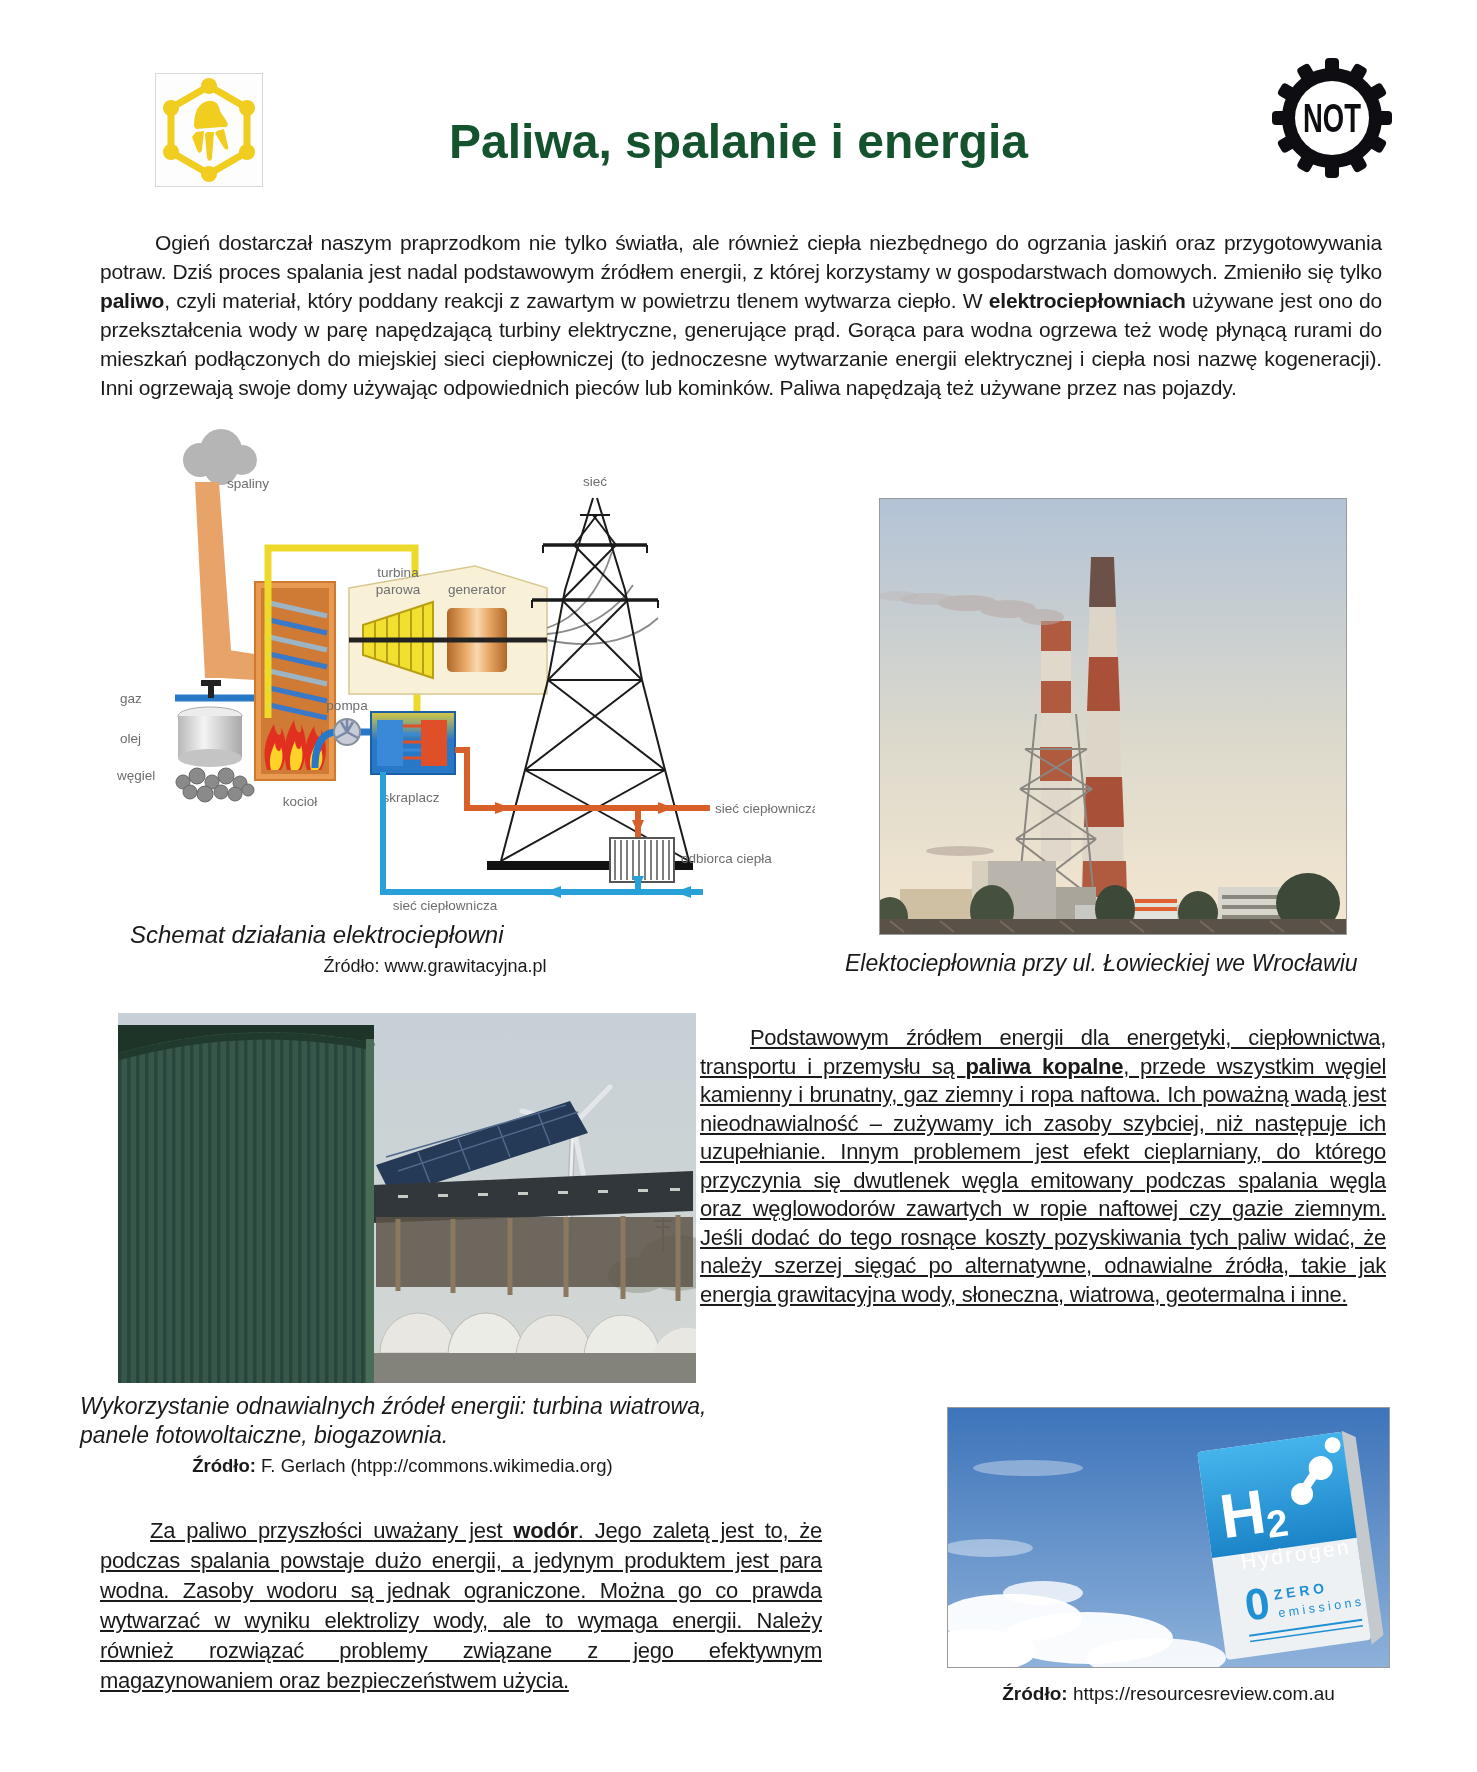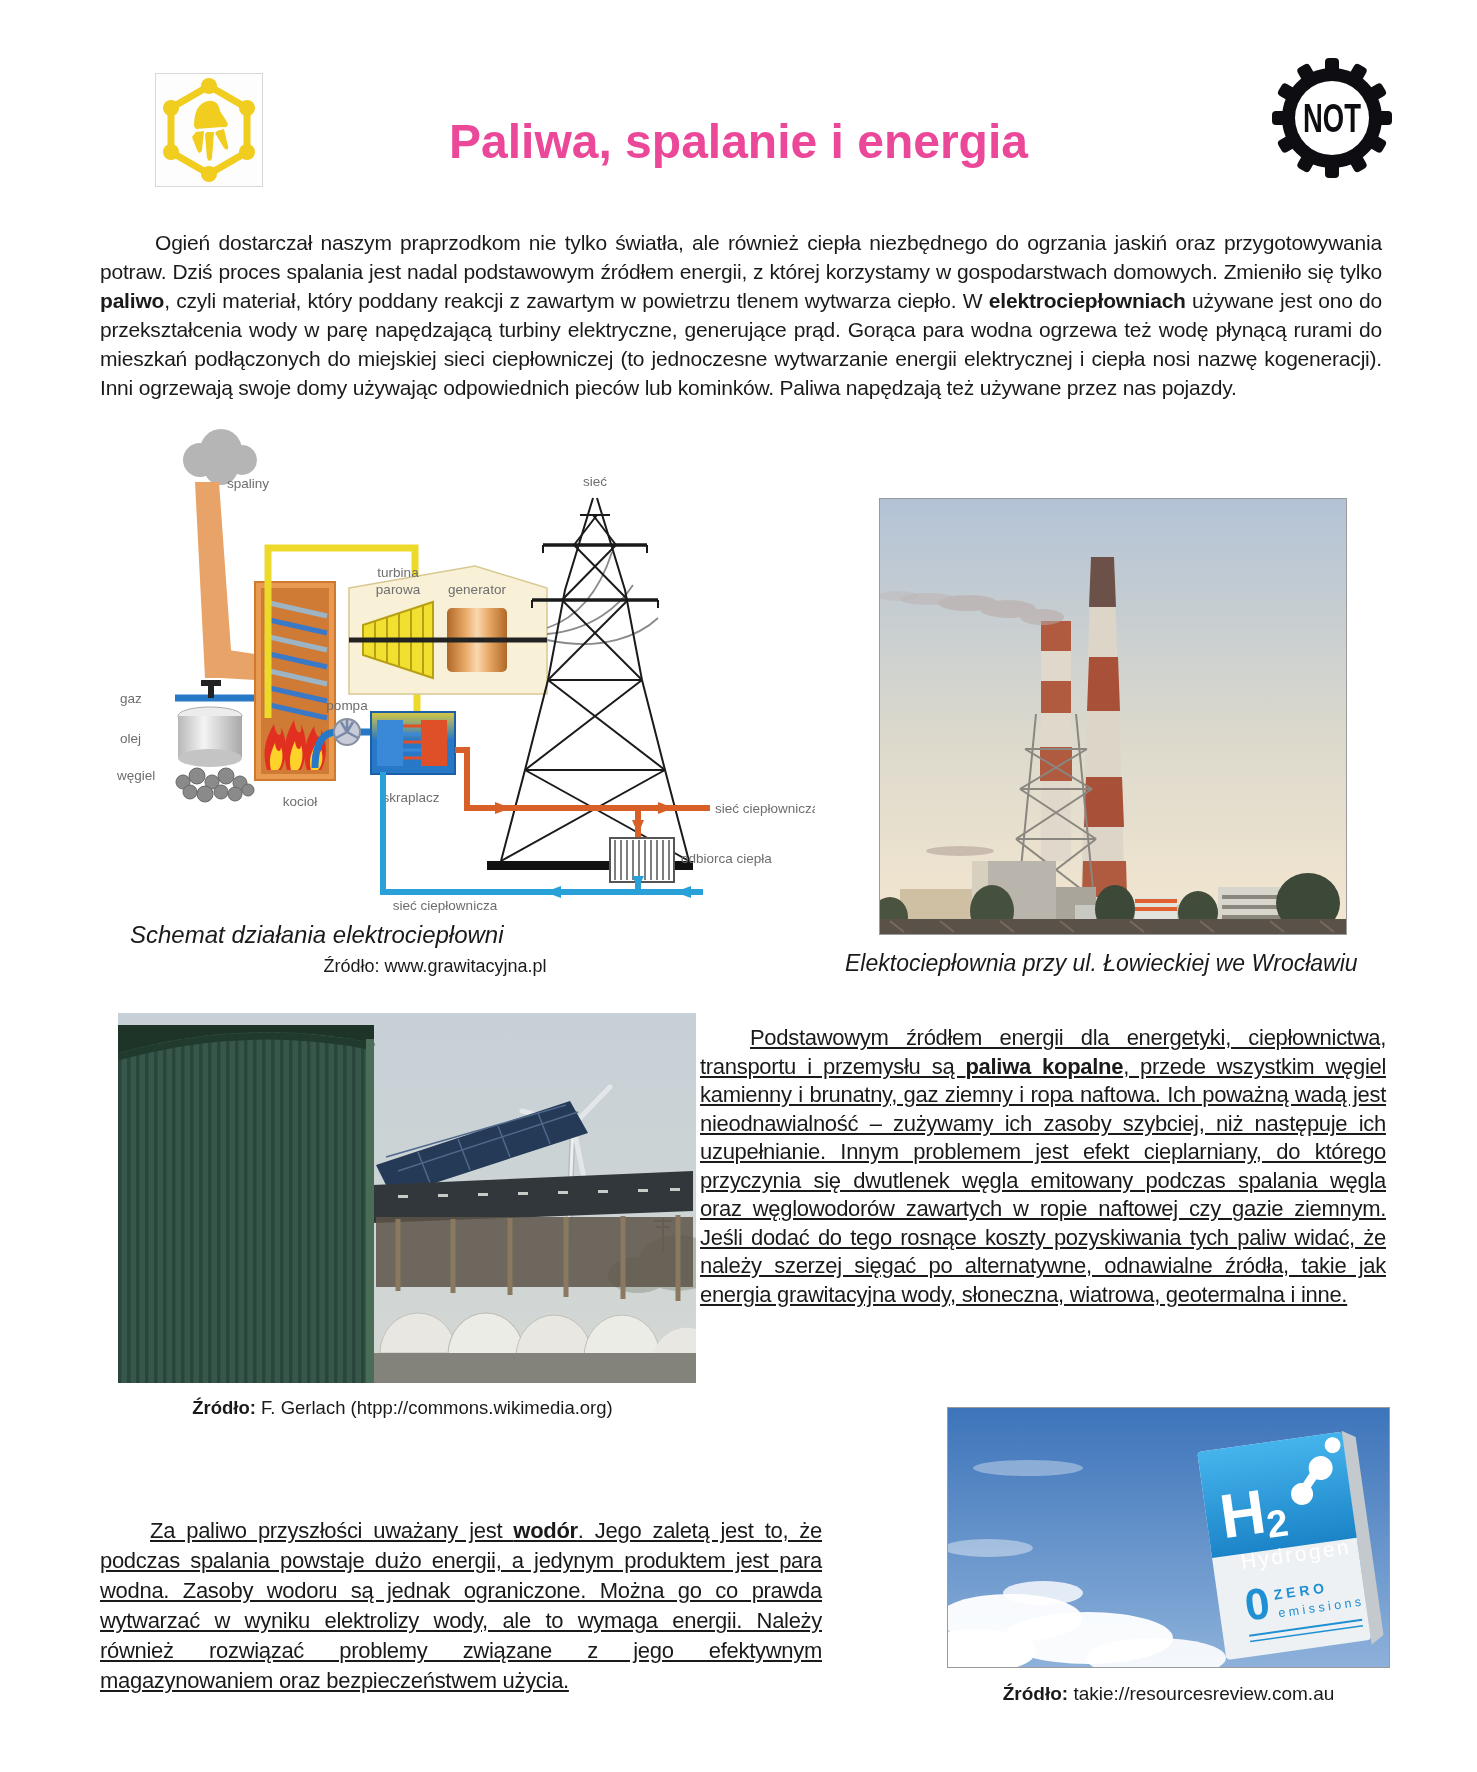--- a/index.html
+++ b/index.html
@@ -2,21 +2,21 @@
 <html lang="pl"><head>
 <meta charset="utf-8">
 <style>
   html,body{margin:0;padding:0;background:#ffffff;}
   body{width:1477px;height:1772px;position:relative;overflow:hidden;
        font-family:"Liberation Sans",sans-serif;color:#1a1a1a;}
   .abs{position:absolute;}
   .page-title{left:0;top:82px;width:1477px;text-align:center;
 ardı    font-size:48px;font-weight:bold;color:#ee1111;letter-spacing:0;}
   .page-title{left:0;top:82px;width:1477px;text-align:center;
-    font-size:48px;font-weight:bold;color:#ec4899;}
+    font-size:48px;font-weight:bold;color:#14532d;}
   .body-text{font-size:21px;line-height:29px;text-align:justify;letter-spacing:-0.2px;}
   .body-text b{font-weight:bold;}
   .indent55{text-indent:55px;}
   .indent50{text-indent:50px;text-decoration:underline;}
   .cap-it{font-style:italic;font-size:24px;line-height:30px;text-align:left;}
   .cap-src{font-size:18px;line-height:24px;text-align:center;margin-top:4px;}
   .cap-src b{font-weight:bold;}
   .photo-frame{border:1px solid #9a9a9a;box-sizing:border-box;}
   svg{display:block;}
   .dlabel{font-family:"Liberation Sans",sans-serif;font-size:13.5px;fill:#6e6e6e;}
@@ -447,20 +447,21 @@
   <g>
     <rect x="0" y="12" width="256" height="358" fill="url(#ribs)"></rect>
     <path d="M0,40 Q128,4 256,30 L256,12 L0,12 Z" fill="#1e3428"></path>
     <path d="M0,44 Q128,8 256,34" stroke="#203a2e" stroke-width="7" fill="none"></path>
     <rect x="248" y="26" width="8" height="344" fill="#4a6d58"></rect>
   </g>
 </svg>
 </div>
 
 <div class="abs" style="left:80px;top:1392px;width:645px;">
+  <div class="cap-it" style="font-size:23px;line-height:29px;">Wykorzystanie odnawialnych źródeł energii: turbina wiatrowa, panele fotowoltaiczne, biogazownia.</div>
   <div class="cap-src" style="font-size:18.5px;"><b>Źródło:</b><span> F. Gerlach (htpp://commons.wikimedia.org)</span></div>
 </div>
 
 <p class="abs body-text indent50" style="left:700px;top:1024px;width:686px;margin:0;font-size:22px;line-height:28.5px;letter-spacing:-0.3px;"><span>Podstawowym źródłem energii dla energetyki, ciepłownictwa, transportu i przemysłu są </span><b>paliwa kopalne</b><span>, przede wszystkim węgiel kamienny i brunatny, gaz ziemny i ropa naftowa. Ich poważną wadą jest nieodnawialność – zużywamy ich zasoby szybciej, niż następuje ich uzupełnianie. Innym problemem jest efekt cieplarniany, do którego przyczynia się dwutlenek węgla emitowany podczas spalania węgla oraz węglowodorów zawartych w ropie naftowej czy gazie ziemnym. Jeśli dodać do tego rosnące koszty pozyskiwania tych paliw widać, że należy szerzej sięgać po alternatywne, odnawialne źródła, takie jak energia grawitacyjna wody, słoneczna, wiatrowa, geotermalna i inne.</span></p>
 
 <p class="abs body-text indent50" style="left:100px;top:1516px;width:722px;margin:0;font-size:22px;line-height:30px;letter-spacing:-0.3px;"><span>Za paliwo przyszłości uważany jest </span><b>wodór</b><span>. Jego zaletą jest to, że podczas spalania powstaje dużo energii, a jedynym produktem jest para wodna. Zasoby wodoru są jednak ograniczone. Można go co prawda wytwarzać w wyniku elektrolizy wody, ale to wymaga energii. Należy również rozwiązać problemy związane z jego efektywnym magazynowaniem oraz bezpieczeństwem użycia.</span></p>
 
 <div class="abs photo-frame" style="left:947px;top:1407px;width:443px;height:261px;">
 <svg width="441" height="259" viewBox="0 0 441 259" preserveAspectRatio="none">
   <defs>
@@ -497,13 +498,13 @@
     <text x="290" y="155" font-family="Liberation Sans, sans-serif" font-size="21" fill="#ffffff" letter-spacing="2.5">Hydrogen</text>
     <text x="288" y="207" font-family="Liberation Sans, sans-serif" font-weight="bold" font-size="44" fill="#2090d4">0</text>
     <text x="318" y="190" font-family="Liberation Sans, sans-serif" font-weight="bold" font-size="14" fill="#2090d4">Z E R O</text>
     <text x="320" y="208" font-family="Liberation Sans, sans-serif" font-size="12.5" fill="#2090d4">e m i s s i o n s</text>
     <line x1="288" y1="222" x2="402" y2="222" stroke="#2090d4" stroke-width="2"></line>
     <line x1="288" y1="228" x2="402" y2="228" stroke="#2090d4" stroke-width="1.5"></line>
   </g>
 </svg>
 </div>
 
-<div class="abs cap-src" style="left:947px;top:1678px;width:443px;font-size:19px;"><b>Źródło:</b><span> takie://resourcesreview.com.au</span></div>
+<div class="abs cap-src" style="left:947px;top:1678px;width:443px;font-size:19px;"><b>Źródło:</b><span> https://resourcesreview.com.au</span></div>
 
 </body></html>

